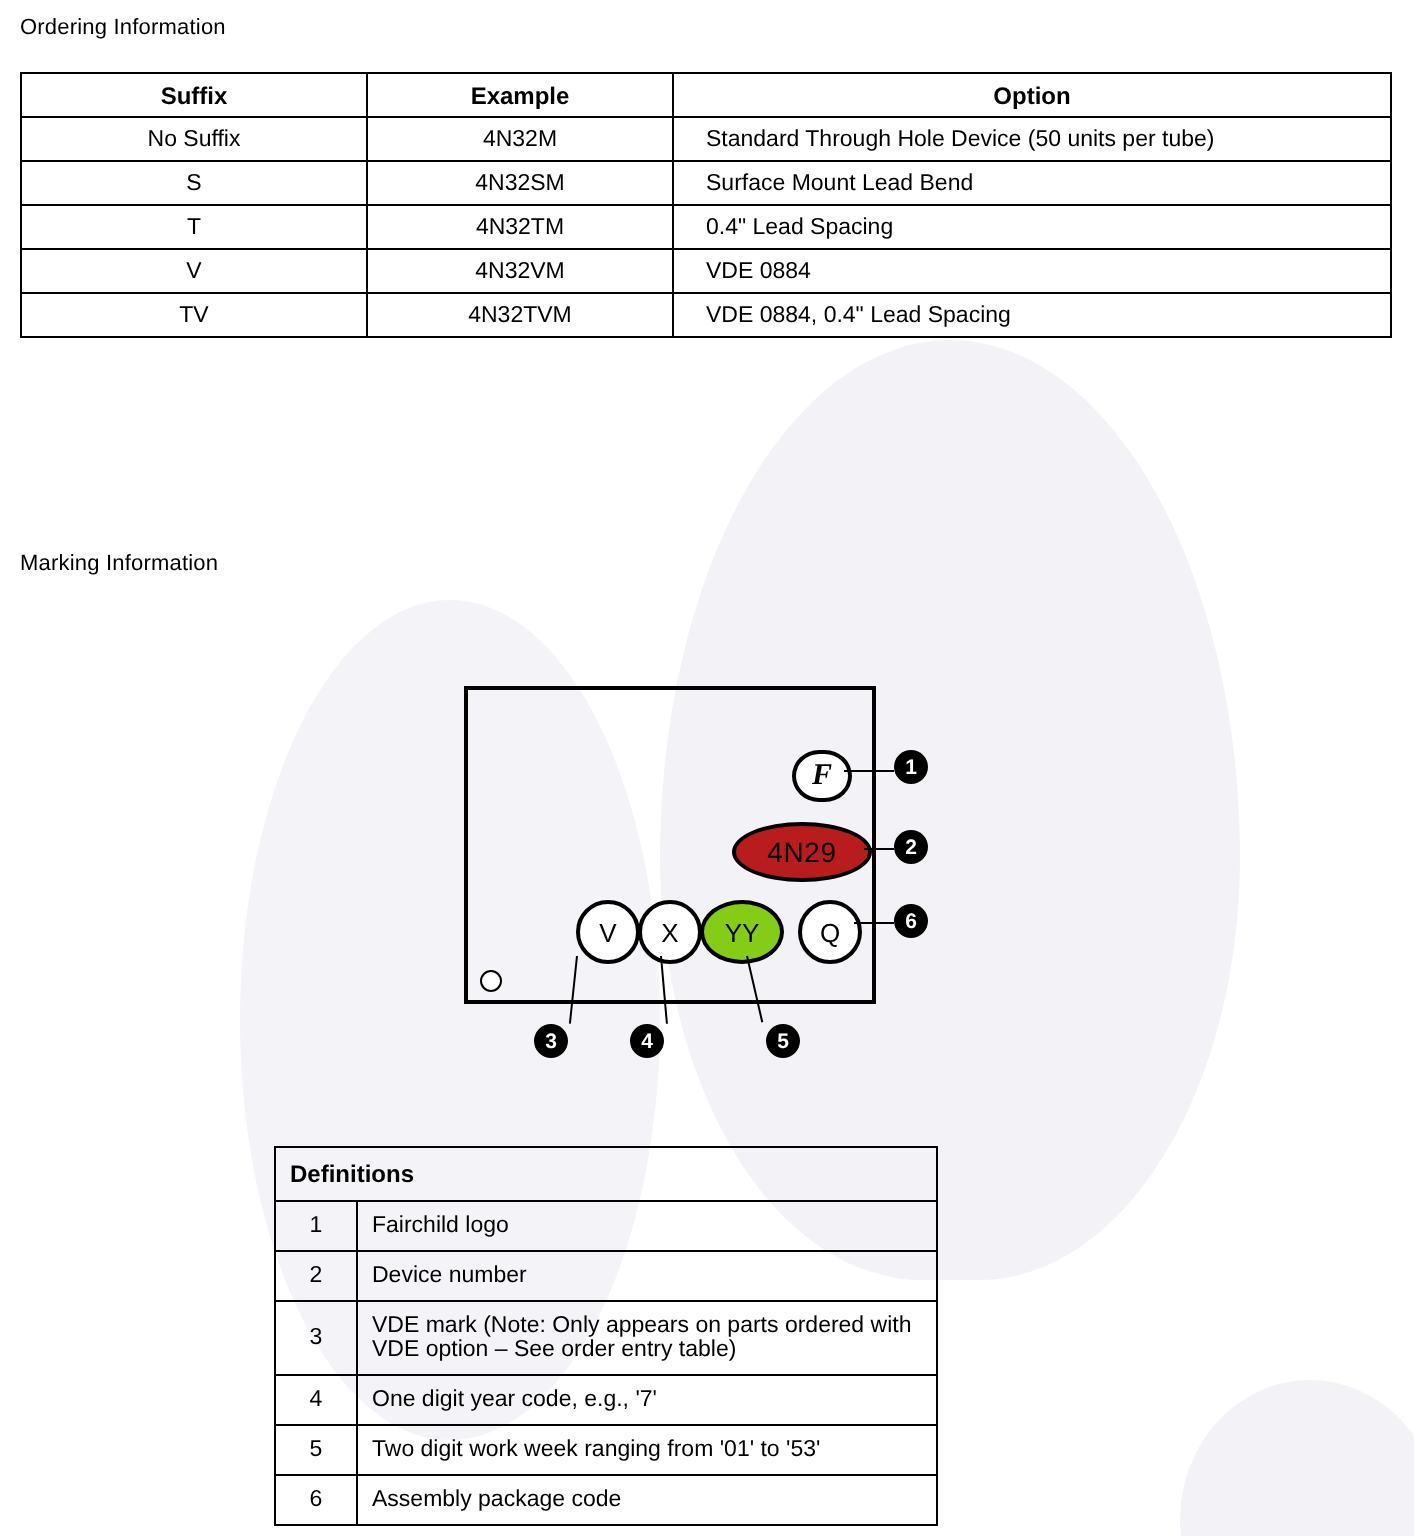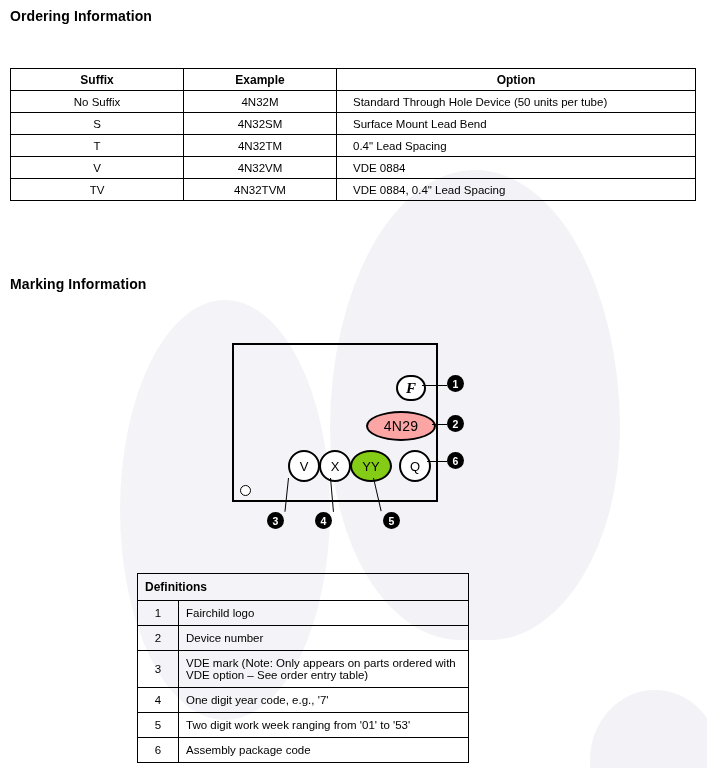--- a/index.html
+++ b/index.html
@@ -43,38 +43,37 @@
     width: 130px;
     height: 140px;
     border-radius: 50%;
     background: #f3f2f6;
   }
   .content {
     position: relative;
     z-index: 1;
   }
   h2.section-title {
-    font-size: 14px;
-    font-weight: bold;
+    font-size: 11px;
+    font-weight: normal;
     margin: 0;
     position: absolute;
     letter-spacing: 0.1px;
   }
   #ordering-title { left: 10px; top: 8px; }
   #marking-title { left: 10px; top: 276px; }
 
   
   table.ord {
     position: absolute;
     left: 10px;
     top: 36px;
     width: 686px;
     border-collapse: collapse;
     font-size: 11.5px;
-    margin-top: 32px;
   }
   table.ord th, table.ord td {
     border: 1px solid #000000;
     height: 21px;
     padding: 0 6px;
     font-weight: normal;
   }
   table.ord th {
     font-weight: bold;
     text-align: center;
@@ -123,21 +122,21 @@
     font-size: 15px;
   }
   .device-oval {
     position: absolute;
     left: 366px;
     top: 411px;
     width: 66px;
     height: 26px;
     border: 2px solid #000000;
     border-radius: 50%;
-    background: #fca5a5;
+    background: #b91c1c;
     display: flex;
     align-items: center;
     justify-content: center;
     font-size: 14px;
     letter-spacing: 0.3px;
   }
   .code-circle {
     position: absolute;
     top: 450px;
     width: 28px;

